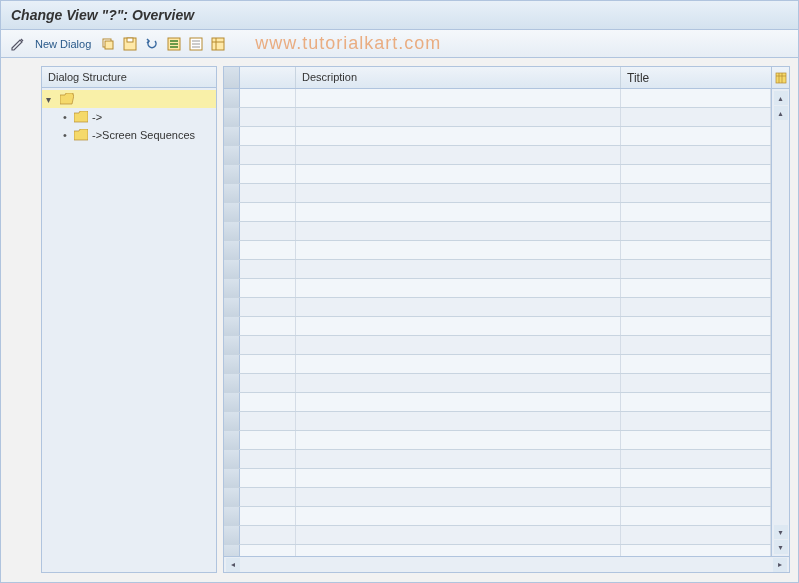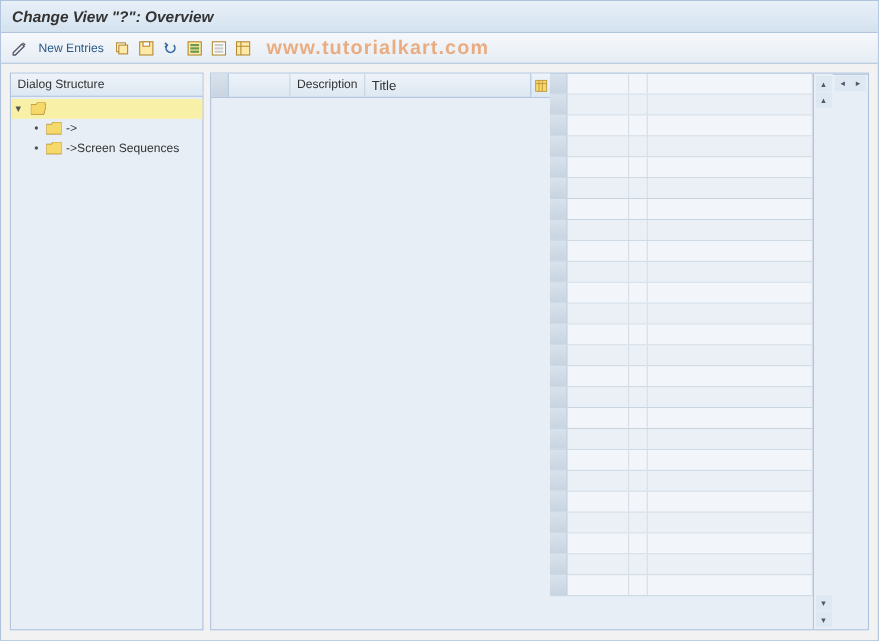--- a/index.html
+++ b/index.html
@@ -42,30 +42,31 @@
       cursor: pointer;
     }
     .new-entries {
       color: #2a5a8a;
       cursor: pointer;
       padding: 0 4px;
     }
     .watermark {
       color: #e89050;
       font-size: 18px;
-      font-weight: bold;
-      margin-left: 8px;
+      font-weight: normal;
+      margin-left: 24px;
       opacity: 0.7;
       letter-spacing: 1px;
     }
     .main {
       display: flex;
       height: calc(100% - 58px);
       padding: 8px;
       gap: 6px;
+      margin-left: 32px;
     }
     .sidebar {
       width: 176px;
       background: #e8eef5;
       border: 1px solid #b0c4de;
     }
     .sidebar-header {
       background: linear-gradient(to bottom, #eef3f9 0%, #dde8f2 100%);
       padding: 4px 6px;
       font-size: 11px;
@@ -109,21 +110,21 @@
     .content {
       flex: 1;
       display: flex;
       background: #e8eef5;
       border: 1px solid #b0c4de;
       position: relative;
     }
     .grid-wrap {
       flex: 1;
       display: flex;
-      flex-direction: row;
+      flex-direction: column;
     }
     .grid-header-row {
       display: flex;
       background: linear-gradient(to bottom, #eef3f9 0%, #dde8f2 100%);
       border-bottom: 1px solid #b0c4de;
       height: 22px;
     }
     .row-handle-col {
       width: 16px;
       background: linear-gradient(to bottom, #d8e2ec 0%, #c8d4e0 100%);
@@ -215,21 +216,21 @@
   <span class="title-text">Change View "?": Overview</span>
 </div>
 
 <div class="toolbar">
   <span class="tb-icon">
     <svg width="16" height="16" viewBox="0 0 16 16">
         <path d="M2 12 L10 4 L12 6 L4 14 L2 14 Z" fill="none" stroke="#556" stroke-width="1.2"></path>
         <path d="M11 3 L13 5" stroke="#556" stroke-width="1.2"></path>
       </svg>
   </span>
-  <span class="new-entries">New Entries</span>
+  <span class="new-entries">New Dialog</span>
   <span class="tb-icon">
     <svg width="14" height="14" viewBox="0 0 14 14">
         <rect x="2" y="2" width="8" height="8" fill="#fff" stroke="#b58a30"></rect>
         <rect x="4" y="4" width="8" height="8" fill="#ffe9a8" stroke="#b58a30"></rect>
       </svg>
   </span>
   <span class="tb-icon">
     <svg width="14" height="14" viewBox="0 0 14 14">
         <rect x="1" y="1" width="12" height="12" fill="#ffe9a8" stroke="#b58a30"></rect>
         <rect x="4" y="1" width="6" height="4" fill="#fff" stroke="#b58a30"></rect>

